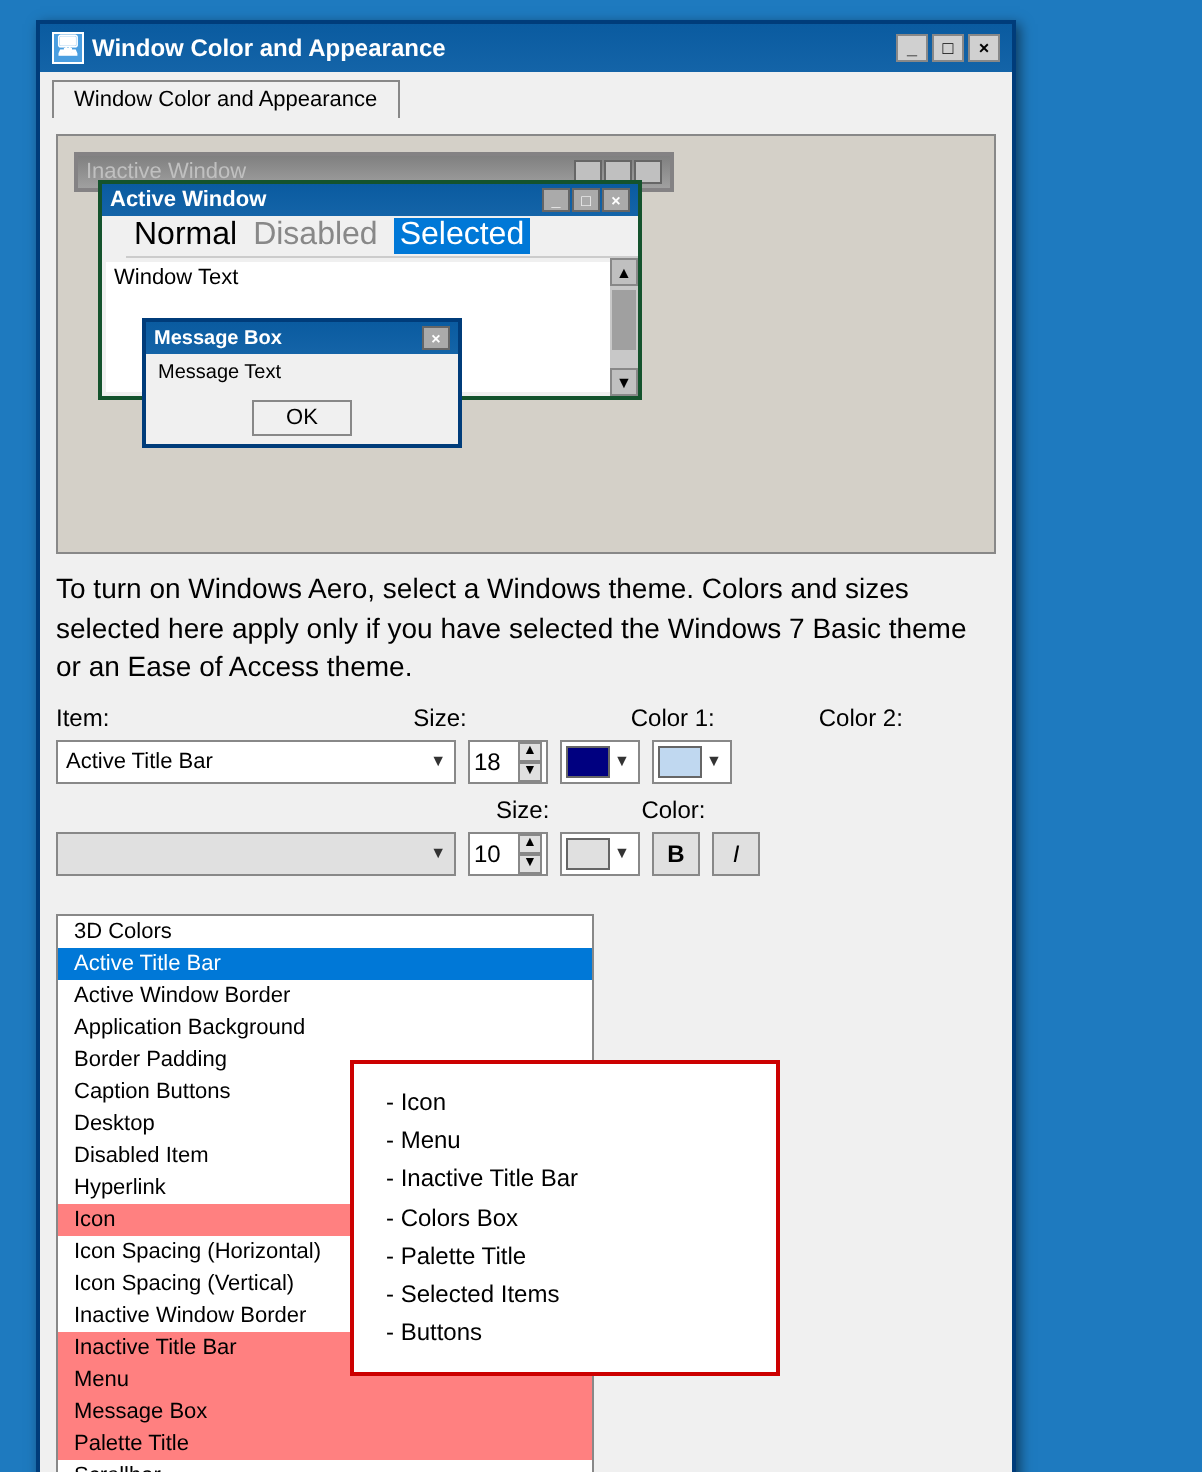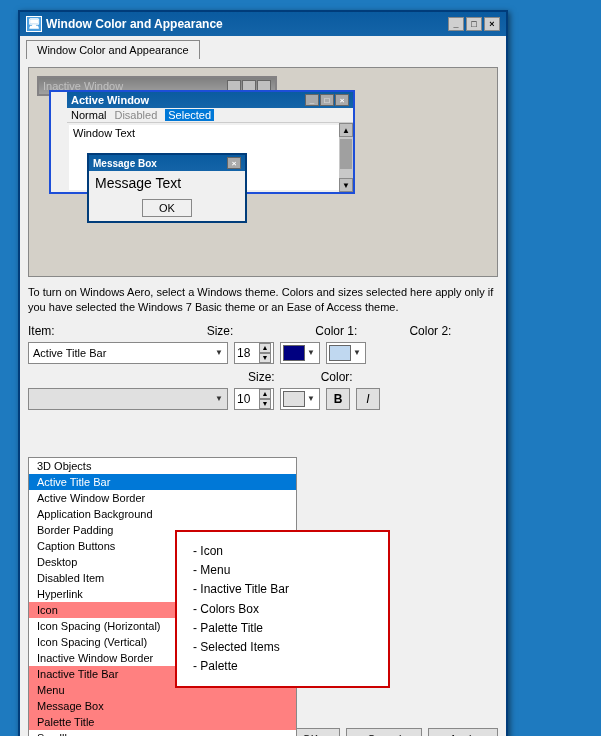--- a/index.html
+++ b/index.html
@@ -95,21 +95,21 @@
       padding: 6px;
       position: relative;
       height: 210px;
     }
 
     
     .preview-inactive-window {
       position: absolute;
       top: 8px;
       left: 8px;
-      width: 240px;
+      width: 300px;
       background: #ec4899;
       border: 2px solid #848284;
     }
 
     .preview-inactive-titlebar {
       background: linear-gradient(to bottom, #808080, #a0a0a0);
       color: #c0c0c0;
       padding: 2px 4px;
       display: flex;
       align-items: center;
@@ -131,24 +131,23 @@
       display: flex;
       align-items: center;
       justify-content: center;
     }
 
     
     .preview-active-window {
       position: absolute;
       top: 22px;
       left: 20px;
-      width: 306px;
+      width: 272px;
       background: #f0f0f0;
-      border: 2px solid #1d4ed8;
-      padding-left: 16px;
+      border: 2px solid #14532d;
     }
 
     .preview-active-titlebar {
       background: linear-gradient(to bottom, #0a5ba0, #1464a8);
       color: white;
       padding: 2px 4px;
       display: flex;
       align-items: center;
       justify-content: space-between;
       font-size: 11px;
@@ -158,22 +157,23 @@
     .preview-active-controls {
       display: flex;
       gap: 1px;
     }
 
     .preview-menubar {
       background: #f0f0f0;
       padding: 1px 4px;
       display: flex;
       gap: 8px;
-      font-size: 11px;
+      font-size: 16px;
       border-bottom: 1px solid #ccc;
+      margin-left: 12px;
     }
 
     .preview-content-area {
       background: white;
       height: 65px;
       margin: 2px;
       padding: 2px 4px;
       font-size: 11px;
       position: relative;
     }
@@ -195,37 +195,37 @@
       padding: 2px 4px;
       display: flex;
       align-items: center;
       justify-content: space-between;
       font-size: 10px;
       font-weight: bold;
     }
 
     .preview-msgbox-content {
       padding: 4px 6px;
-      font-size: 14px;
+      font-size: 10px;
     }
 
     .preview-msgbox-btn {
       display: block;
       margin: 4px auto;
       padding: 2px 16px;
       background: #f0f0f0;
       border: 1px solid #888;
       font-size: 11px;
       cursor: pointer;
     }
 
     
     .notice-text {
       margin: 8px;
-      font-size: 11px;
+      font-size: 14px;
       color: #000;
       line-height: 1.4;
     }
 
     
     .item-section {
       margin: 6px 8px;
     }
 
     .item-row {
@@ -601,21 +601,21 @@
           <span>B</span>
         </div>
 
         <div class="italic-btn">
           <span>I</span>
         </div>
       </div>
     </div>
 
     <div class="dropdown-list" id="dropdown-list">
-    <div class="dropdown-item">3D Objects</div>
+    <div class="dropdown-item">3D Colors</div>
         <div class="dropdown-item" style="background: rgb(0, 120, 215); color: white;">Active Title Bar</div>
         <div class="dropdown-item">Active Window Border</div>
         <div class="dropdown-item">Application Background</div>
         <div class="dropdown-item">Border Padding</div>
         <div class="dropdown-item">Caption Buttons</div>
         <div class="dropdown-item">Desktop</div>
         <div class="dropdown-item">Disabled Item</div>
         <div class="dropdown-item">Hyperlink</div>
         <div class="dropdown-item" style="background: rgb(255, 128, 128); color: rgb(0, 0, 0);">Icon</div>
         <div class="dropdown-item">Icon Spacing (Horizontal)</div>
@@ -644,15 +644,15 @@
 </div>
 
 <div class="tooltip-popup">
   <div id="tooltip-items">
       <div class="tooltip-item">- Icon</div>
       <div class="tooltip-item">- Menu</div>
       <div class="tooltip-item">- Inactive Title Bar</div>
       <div class="tooltip-item">- Colors Box</div>
       <div class="tooltip-item">- Palette Title</div>
       <div class="tooltip-item">- Selected Items</div>
-      <div class="tooltip-item">- Palette</div>
+      <div class="tooltip-item">- Buttons</div>
     </div>
 </div>
 
 </body></html>

